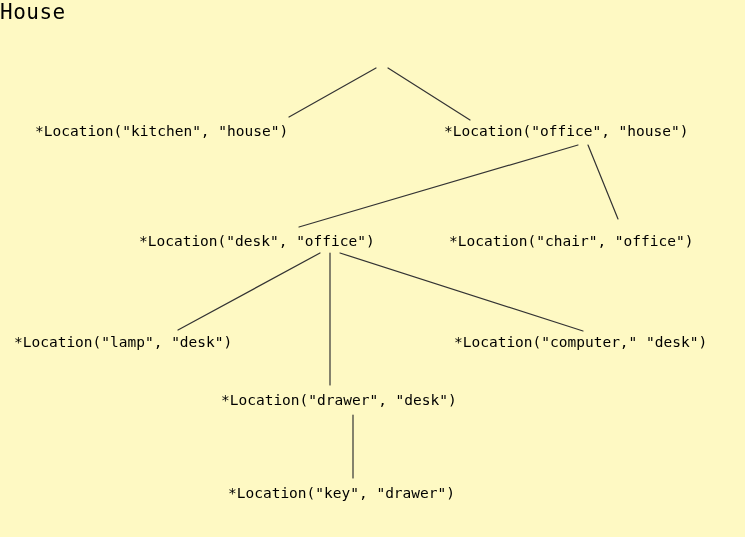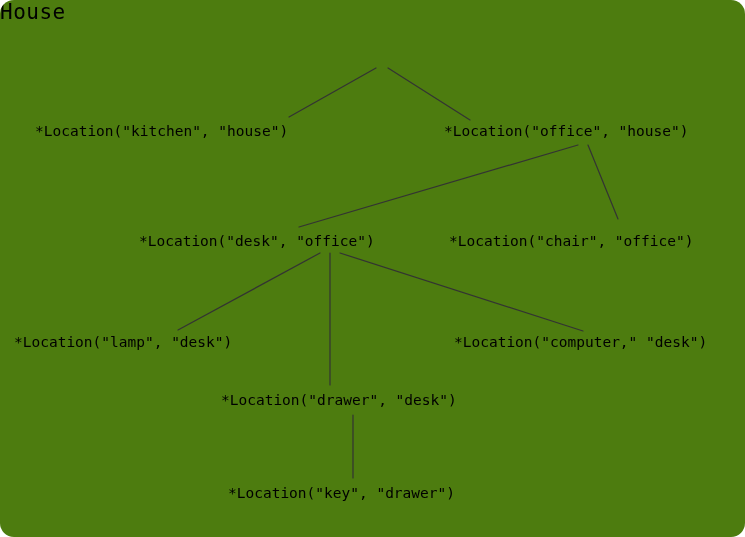--- a/index.html
+++ b/index.html
@@ -43,21 +43,21 @@
   .n-desk     { left: 139px; top: 232px; }
   .n-chair    { left: 449px; top: 232px; }
   .n-lamp     { left: 14px;  top: 333px; }
   .n-computer { left: 454px; top: 333px; }
   .n-drawer   { left: 221px; top: 391px; }
   .n-key      { left: 228px; top: 484px; }
 </style>
 </head>
 <body>
 
-<div id="canvas" style="background: #4d7c0f; border-radius: 14px;">
+<div id="canvas" style="background: #fef9c3;">
 
   <svg id="edges" viewBox="0 0 745 537" width="745" height="537" xmlns="http://www.w3.org/2000/svg">
     <g id="edge-group" stroke="#333333" stroke-width="1.2" fill="none" stroke-linecap="round">
         <line x1="376" y1="68" x2="289" y2="117"></line>
         <line x1="388" y1="68" x2="470" y2="120"></line>
         <line x1="578" y1="145" x2="299" y2="227"></line>
         <line x1="588" y1="145" x2="618" y2="219"></line>
         <line x1="320" y1="253" x2="178" y2="330"></line>
         <line x1="330" y1="253" x2="330" y2="385"></line>
         <line x1="340" y1="253" x2="583" y2="331"></line>

